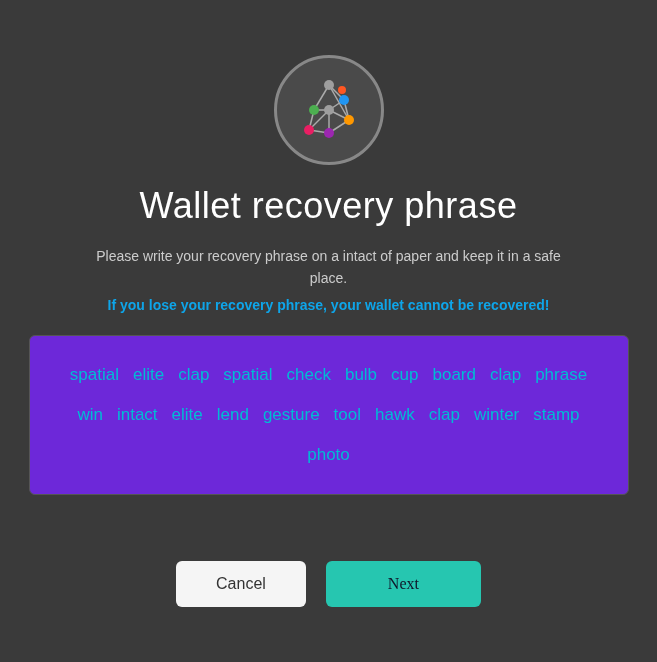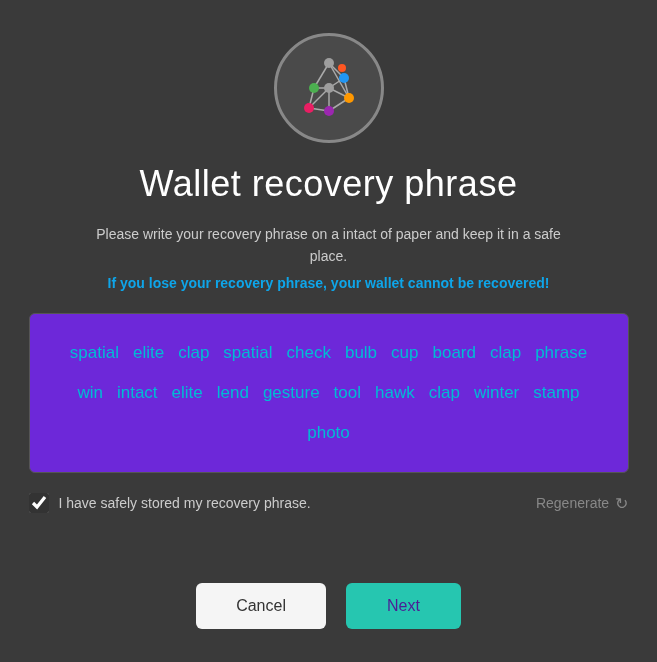--- a/index.html
+++ b/index.html
@@ -134,27 +134,28 @@
       border: none;
       border-radius: 6px;
       padding: 14px 40px;
       font-size: 16px;
       font-weight: 500;
       cursor: pointer;
     }
 
     .btn-next {
       background: #26c6b0;
-      color: #4c1d95;
+      color: #0f172a;
       border: none;
       border-radius: 6px;
-      padding: 14px 41px;
+      padding: 14px 62px;
       font-size: 16px;
       font-weight: 500;
       cursor: pointer;
+      font-family: Liberation Serif, serif;
     }
   </style>
 </head>
 <body>
 
 <div class="container">
 
   <div class="logo-circle">
     <svg width="70" height="70" viewBox="0 0 70 70" xmlns="http://www.w3.org/2000/svg">
 
@@ -210,29 +211,19 @@
         <span class="word">gesture</span>
         <span class="word">tool</span>
         <span class="word">hawk</span>
         <span class="word">clap</span>
         <span class="word">winter</span>
         <span class="word">stamp</span>
         <span class="word">photo</span>
       </div>
   </div>
 
-  <div class="checkbox-row">
-    <div class="checkbox-left">
-      <input type="checkbox" class="checkbox-input" checked="" style="">
-      <label class="checkbox-label">I have safely stored my recovery phrase.</label>
-    </div>
-    <div class="regenerate">
-      <span>Regenerate</span>
-      <span class="regenerate-icon">↻</span>
-    </div>
-  </div>
 
   <div class="buttons-row">
     <button class="btn-cancel">Cancel</button>
     <button class="btn-next">Next</button>
   </div>
 
 </div>
 
 </body></html>

